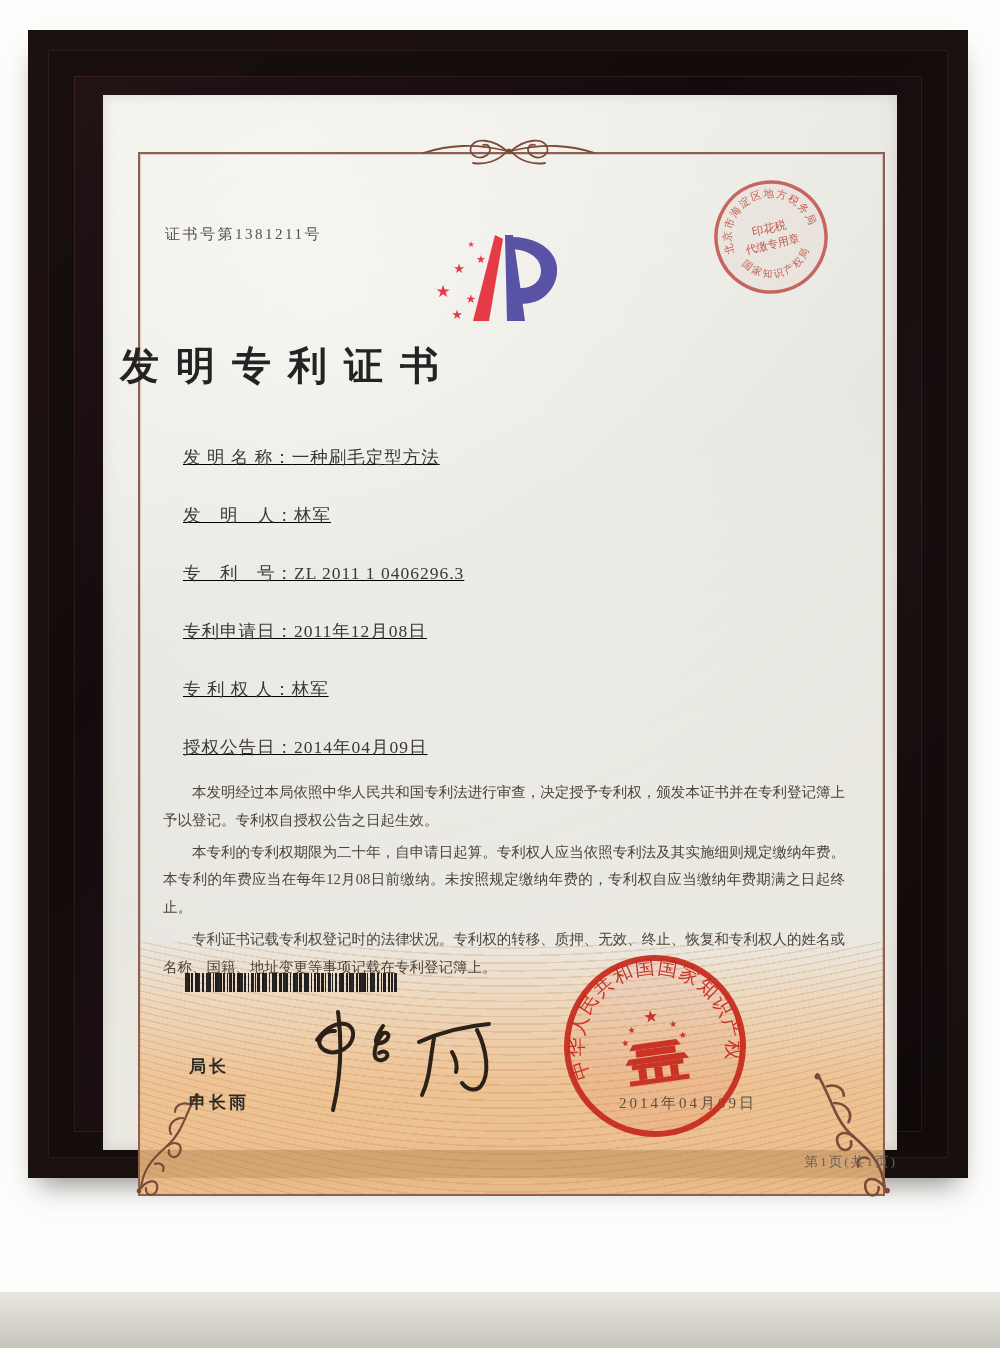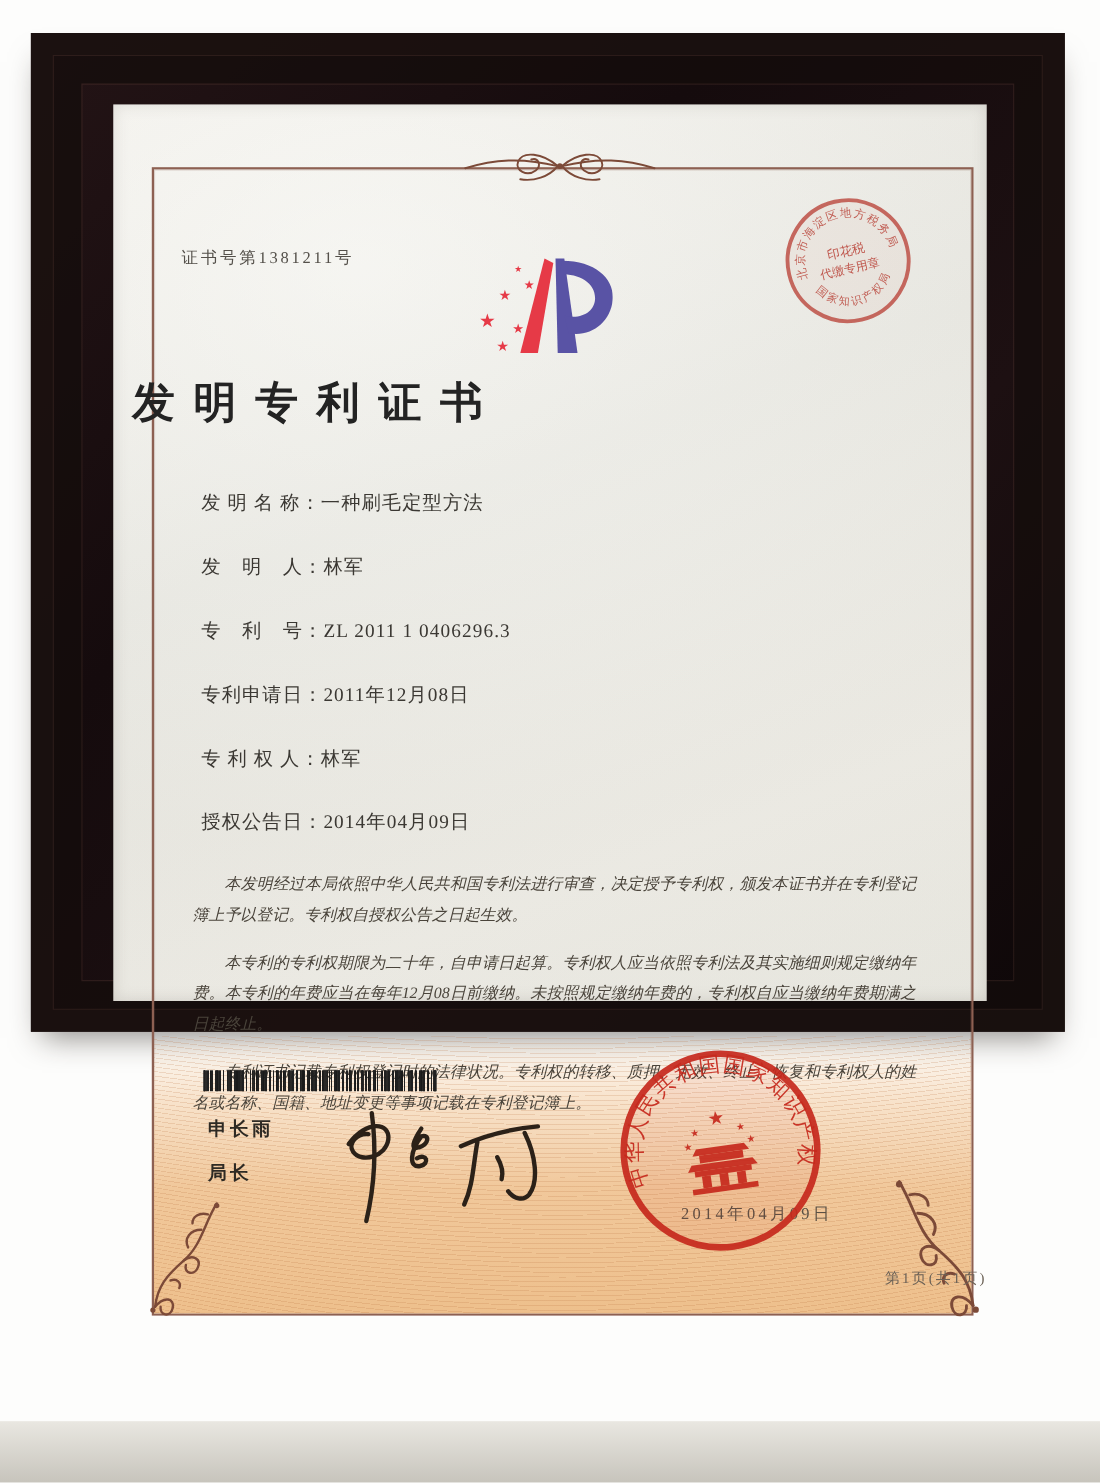--- a/index.html
+++ b/index.html
@@ -1,21 +1,21 @@
 <!DOCTYPE html>
 <html><head>
 <meta charset="utf-8">
 <style>
   html,body{margin:0;padding:0;background:#ffffff;}
   .stage{position:relative;width:1000px;height:1348px;overflow:hidden;
          font-family:"Liberation Serif","DejaVu Serif",serif;background:#fdfdfc;}
   .floor{position:absolute;left:0;right:0;bottom:0;height:56px;
          background:linear-gradient(180deg,#e9e7e1,#c7c4bc);}
   
-  .frame{position:absolute;left:28px;top:30px;width:940px;height:908px;
+  .frame{position:absolute;left:28px;top:30px;width:940px;height:1148px;
          background:linear-gradient(135deg,#241416 0%,#150b0d 35%,#1d1012 65%,#0d0708 100%);
          box-shadow:
            inset 0 0 0 20px rgba(0,0,0,.40),
            inset 0 0 0 21px rgba(150,100,90,.18),
            inset 0 0 0 46px rgba(8,4,4,.65),
            inset 0 0 0 47px rgba(160,110,95,.16),
            0 16px 26px -10px rgba(40,33,28,.5);
          padding:65px 71px 28px 75px;box-sizing:border-box;}
   
   .paper{position:relative;width:100%;height:100%;
@@ -33,33 +33,33 @@
   .orn{position:absolute;z-index:5;}
   .orn-top{left:316px;top:40px;}
   .orn-bl{left:16px;top:993px;}
   .orn-br{left:700px;top:972px;transform:scaleX(-1);}
   
   .cert-no{position:absolute;left:62px;top:130px;font-size:15px;letter-spacing:2.5px;
            color:#54504a;z-index:6;}
   .logo{position:absolute;left:328px;top:134px;z-index:6;}
   .title{position:absolute;left:0;width:100%;top:244px;text-align:left;
          font-size:39px;font-weight:700;color:#232323;letter-spacing:17px;text-indent:17px;z-index:6;}
-  .fields{position:absolute;left:80px;top:350px;z-index:6;}
+  .fields{position:absolute;left:80px;top:350px;z-index:6;text-decoration:underline;}
   .frow{height:58px;font-size:17.5px;color:#3b3833;letter-spacing:1px;}
   .frow .lab{font-weight:500;}
   .paras{position:absolute;left:56px;top:680px;width:690px;z-index:6;
          font-size:14.5px;line-height:1.92;color:#4a443b;text-align:justify;}
-  .paras p{margin:16px;text-indent:2em;font-style:italic;}
+  .paras p{margin:4px;text-indent:2em;}
   .barcode{position:absolute;left:82px;top:878px;width:212px;height:19px;z-index:6;
          background-image:
            repeating-linear-gradient(90deg,#202020 0 1.5px,transparent 1.5px 3.5px),
            repeating-linear-gradient(90deg,#1a1a1a 0 1px,transparent 1px 6px),
            repeating-linear-gradient(90deg,rgba(25,25,25,.92) 0 3px,transparent 3px 11px);}
   .signer-title{position:absolute;left:86px;top:934px;font-size:17px;font-weight:600;color:#2e2a24;letter-spacing:3px;z-index:6;margin-top:26px;}
-  .signer-name{position:absolute;left:86px;top:920px;font-size:17px;font-weight:600;color:#2e2a24;letter-spacing:3px;z-index:6;}
+  .signer-name{position:absolute;left:86px;top:996px;font-size:17px;font-weight:600;color:#2e2a24;letter-spacing:3px;z-index:6;}
   .signature{position:absolute;left:188px;top:905px;z-index:7;}
   .seal-date{position:absolute;left:470px;top:999px;width:230px;font-size:15px;color:#5a5044;
          letter-spacing:3px;z-index:6;text-align:center;}
   .seal{position:absolute;left:452px;top:851px;z-index:8;transform:rotate(-8deg);}
   .stamp{position:absolute;left:606px;top:80px;z-index:6;transform:rotate(-13deg);}
   .footer{position:absolute;left:0;width:100%;top:1058px;text-align:right;
          font-size:13.5px;color:#6b6156;letter-spacing:2px;z-index:6;}
   svg text{font-family:"DejaVu Sans","Liberation Sans",sans-serif;}
 </style>
 </head>

